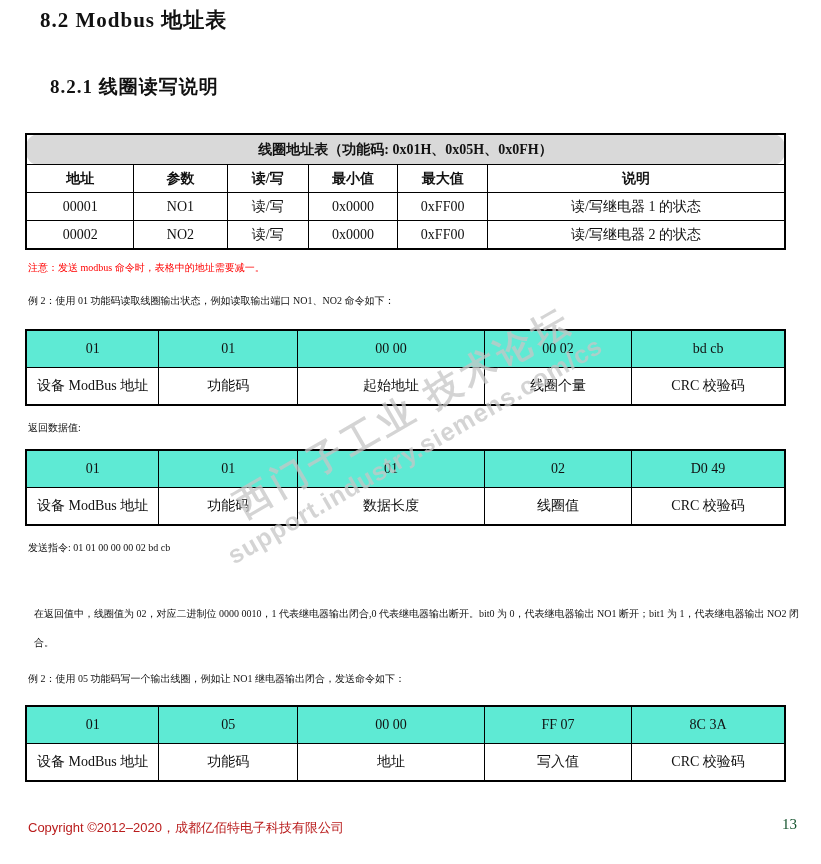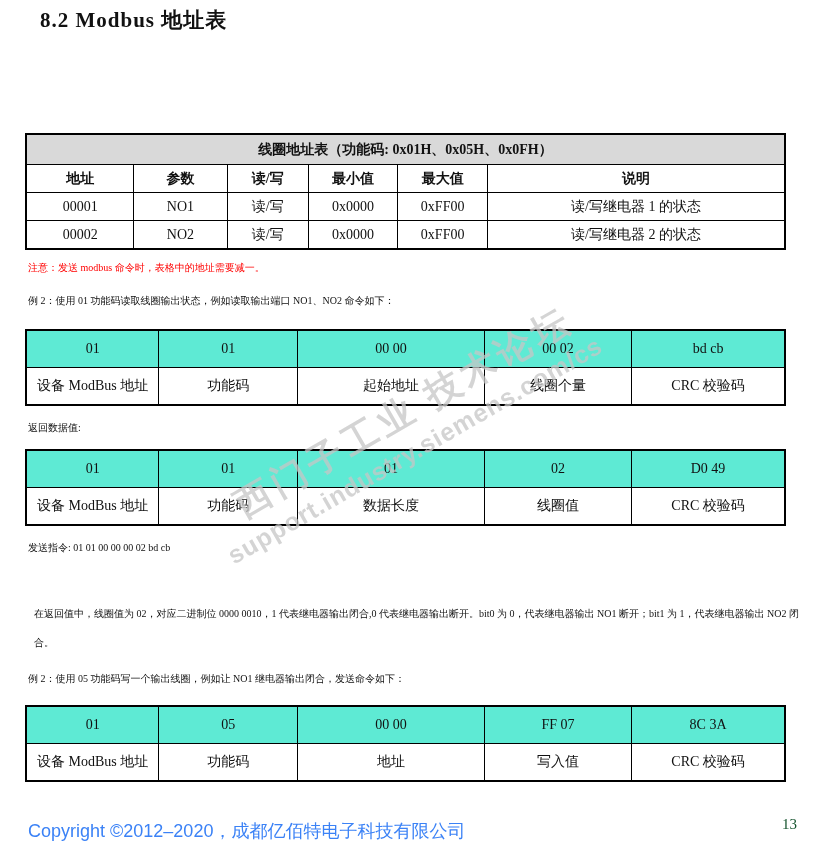--- a/index.html
+++ b/index.html
@@ -26,36 +26,36 @@
     border-collapse:collapse;table-layout:fixed;
     font-size:14px;
   }
   td{
     border:1px solid #000000;
     text-align:center;vertical-align:middle;
     padding:0 4px;overflow:hidden;white-space:nowrap;
   }
   table.tbl{border:2px solid #000000;}
   .tbl-title td{
-    background:#d9d9d9;font-weight:bold;height:29px;
+    background:#d9d9d9;font-weight:bold;height:29px;border-radius:13px;
   }
   .tbl-head td{font-weight:bold;height:27px;}
   .tbl-data td{height:27px;}
   .gray-row td{background:#5eead4;}
   .t5 .gray-row td{height:36px;}
   .t5 .label-row td{height:36px;}
   .para{
     position:absolute;left:28px;
     font-size:10px;line-height:29px;white-space:nowrap;
   }
   .wrap{white-space:normal;width:766px;}
   .note{color:#ff0000;}
   .footer-copy{
     position:absolute;left:28px;top:819px;
-    font-size:18px;color:#3b82f6;
+    font-size:13px;color:#b91c1c;
     font-family:"Liberation Sans","DejaVu Sans",sans-serif;
     text-align:right;
   }
   .page-num{
     position:absolute;right:48px;top:816px;
     font-size:15px;color:#14532d;
   }
   .wm{
     position:absolute;
     color:#c6c6c6;opacity:0.75;
@@ -85,20 +85,21 @@
   .t5 col:nth-child(3){width:24.6%;}
   .t5 col:nth-child(4){width:19.4%;}
   .t5 col:nth-child(5){width:20.2%;}
 </style>
 </head>
 <body>
 
 <div class="page">
 
   <div class="h1">8.2 Modbus 地址表</div>
+  <div class="h2">8.2.1 线圈读写说明</div>
 
   <div class="wm wm1">西门子工业 技术论坛</div>
   <div class="wm wm2">support.industry.siemens.com/cs</div>
 
   <table class="tbl t6" style="top:133px;">
     <colgroup>
         <col>
         <col>
         <col>
         <col>

